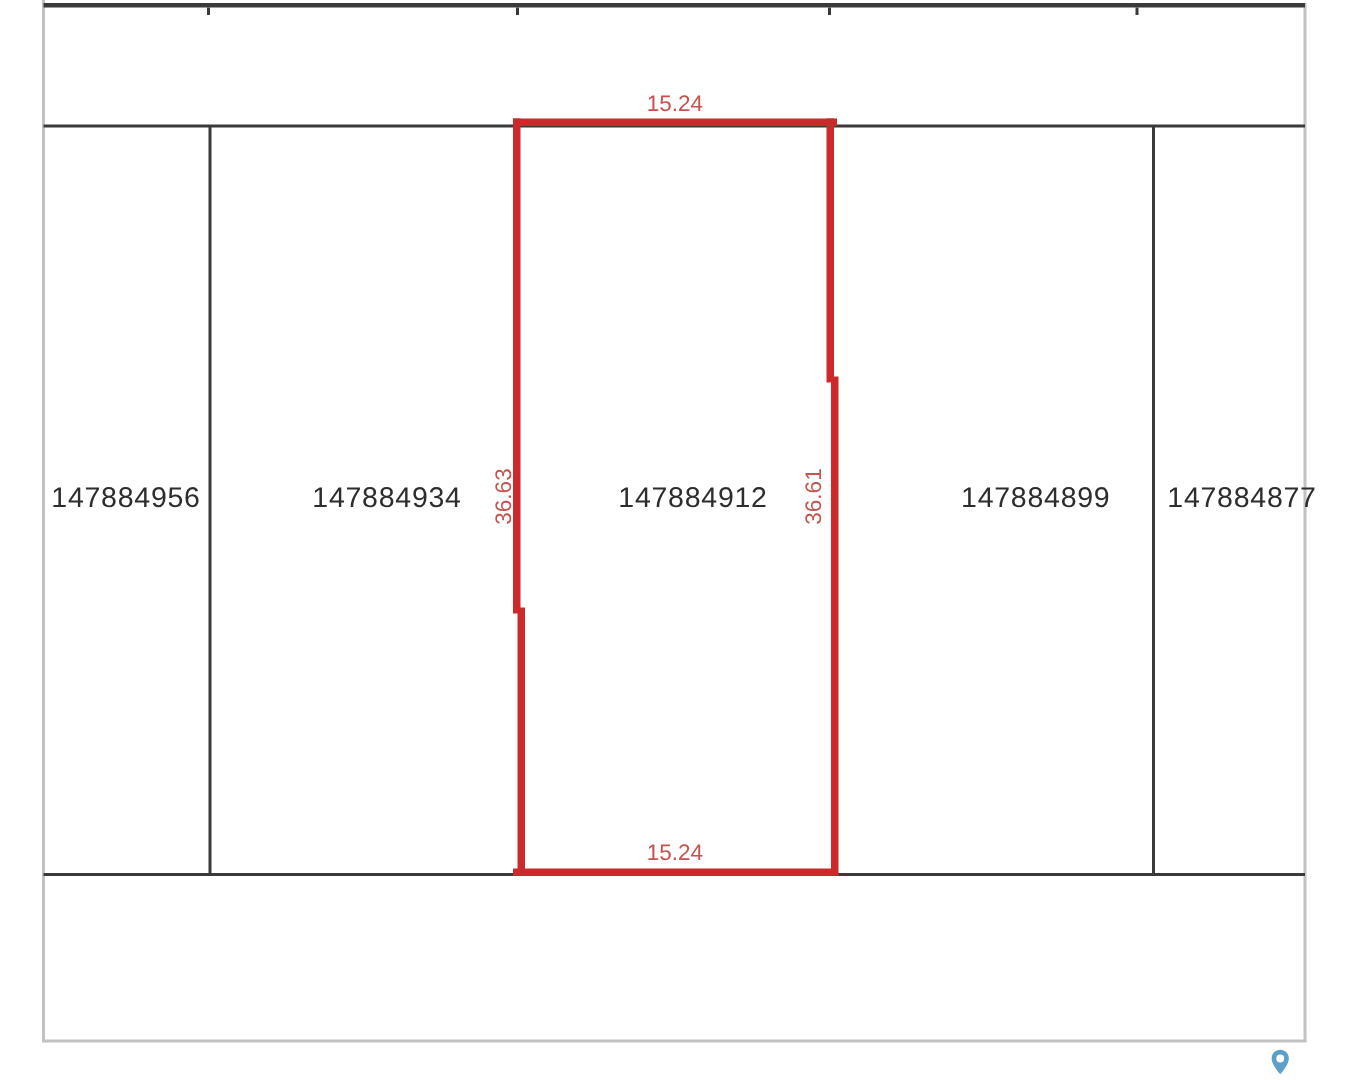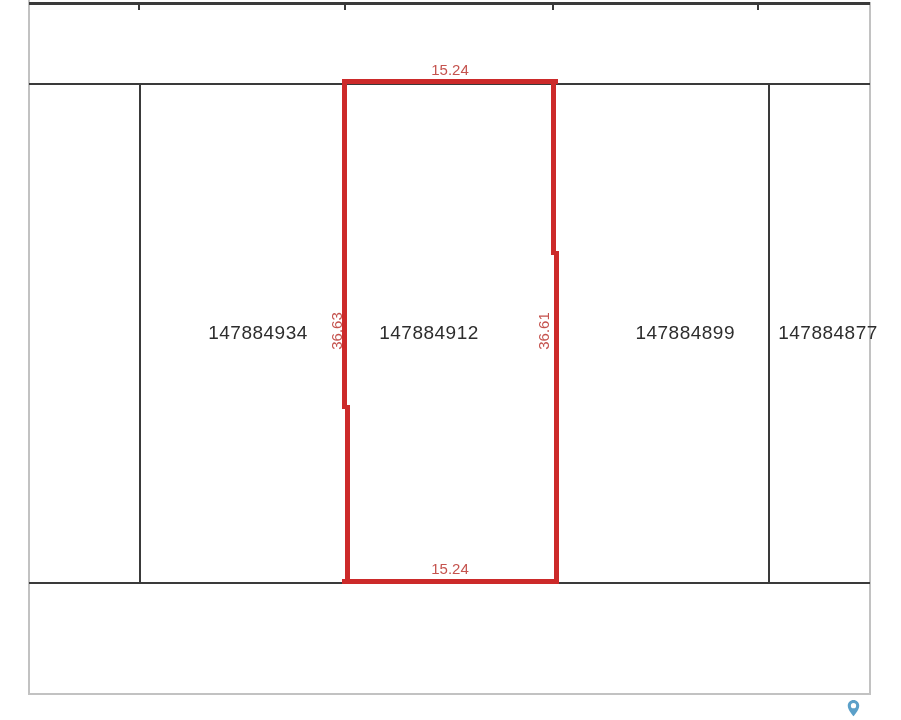--- a/index.html
+++ b/index.html
@@ -15,22 +15,22 @@
   .street-line-top{position:absolute;left:29px;top:2px;width:841px;height:3px;background:var(--parcel_line,#3a3a3a);}
   .tick{position:absolute;top:5px;width:2px;height:5px;background:var(--parcel_line,#3a3a3a);}
   .tick.t1{left:138px;} .tick.t2{left:344px;} .tick.t3{left:552px;} .tick.t4{left:757px;}
   .north-line{position:absolute;left:29px;top:83px;width:841px;height:2px;background:var(--parcel_line,#3a3a3a);}
   .south-line{position:absolute;left:29px;top:582px;width:841px;height:2px;background:var(--parcel_line,#3a3a3a);}
   .divider{position:absolute;top:84px;width:2px;height:499px;background:var(--parcel_line,#3a3a3a);}
   .divider.d1{left:139px;} .divider.d2{left:768px;}
   
   .parcel{position:absolute;top:84px;height:498px;display:flex;align-items:center;justify-content:center;}
   .parcel .plabel{font-size:19px;letter-spacing:0.5px;color:var(--parcel_text,#2d2d2d);white-space:nowrap;}
-  .p1{left:29px;width:110px;} .p2{left:157px;width:202px;} .p3{left:327px;width:204px;text-align:center;}
-  .p4{left:524px;width:211px;justify-content:flex-end;} .p5{left:770px;width:116px;}
+  .p1{left:29px;width:110px;} .p2{left:157px;width:202px;} .p3{left:360px;width:204px;text-align:center;}
+  .p4{left:585px;width:211px;} .p5{left:770px;width:116px;}
   
   .redseg{position:absolute;background:var(--highlight,#cc2a2a);z-index:5;}
   .red-top        {left:342px;top:79px; width:216px;height:5px;}
   .red-bottom     {left:342px;top:579px;width:216px;height:5px;}
   .red-left-upper {left:342px;top:79px; width:5px;height:330px;}
   .red-left-lower {left:345px;top:405px;width:5px;height:179px;}
   .red-right-upper{left:551px;top:79px; width:5px;height:176px;}
   .red-right-lower{left:554px;top:251px;width:5px;height:333px;}
   
   .dim{position:absolute;color:var(--dimension_text,#c5534e);font-size:15px;z-index:6;white-space:nowrap;}
@@ -57,20 +57,23 @@
   <div class="street-line-top"></div>
   <div class="tick t1"></div>
   <div class="tick t2"></div>
   <div class="tick t3"></div>
   <div class="tick t4"></div>
   <div class="north-line"></div>
   <div class="south-line"></div>
   <div class="divider d1"></div>
   <div class="divider d2"></div>
 
+  <div class="parcel p1">
+    <span class="plabel">147884956</span>
+  </div>
   <div class="parcel p2">
     <span class="plabel">147884934</span>
   </div>
   <div class="parcel p3">
     <span class="plabel">147884912</span>
   </div>
   <div class="parcel p4">
     <span class="plabel">147884899</span>
   </div>
   <div class="parcel p5">

